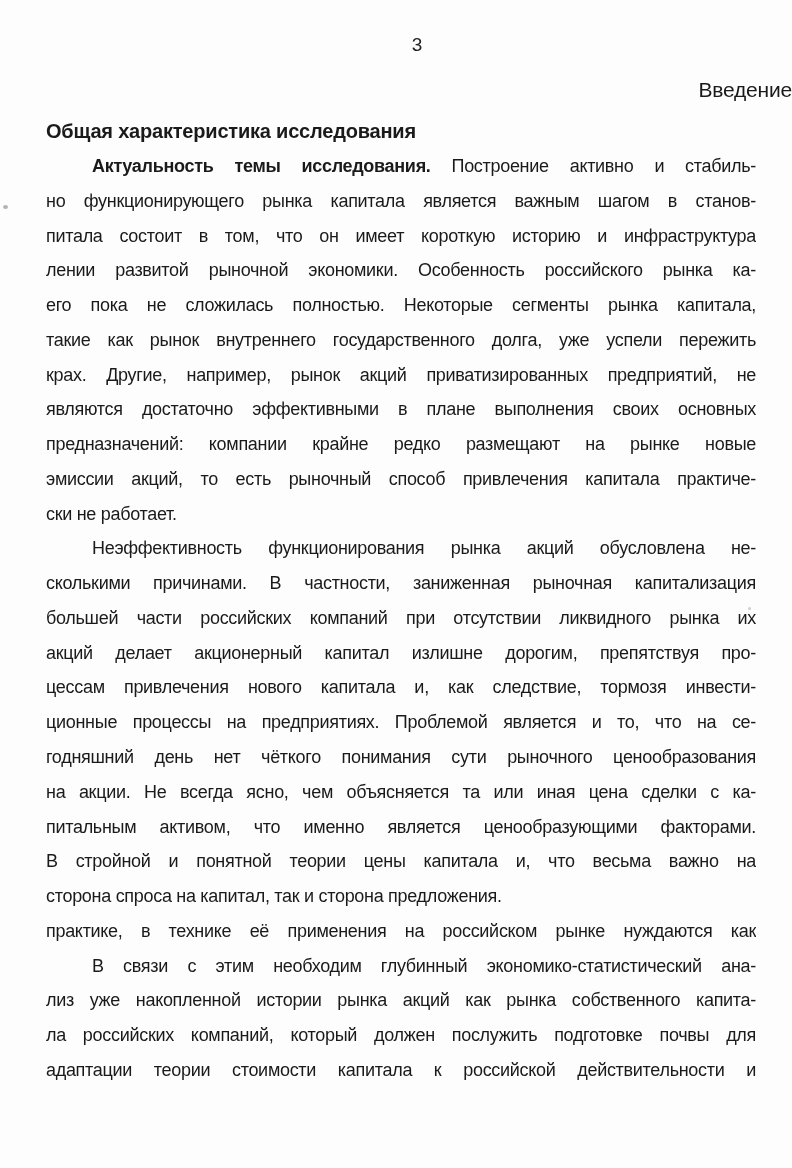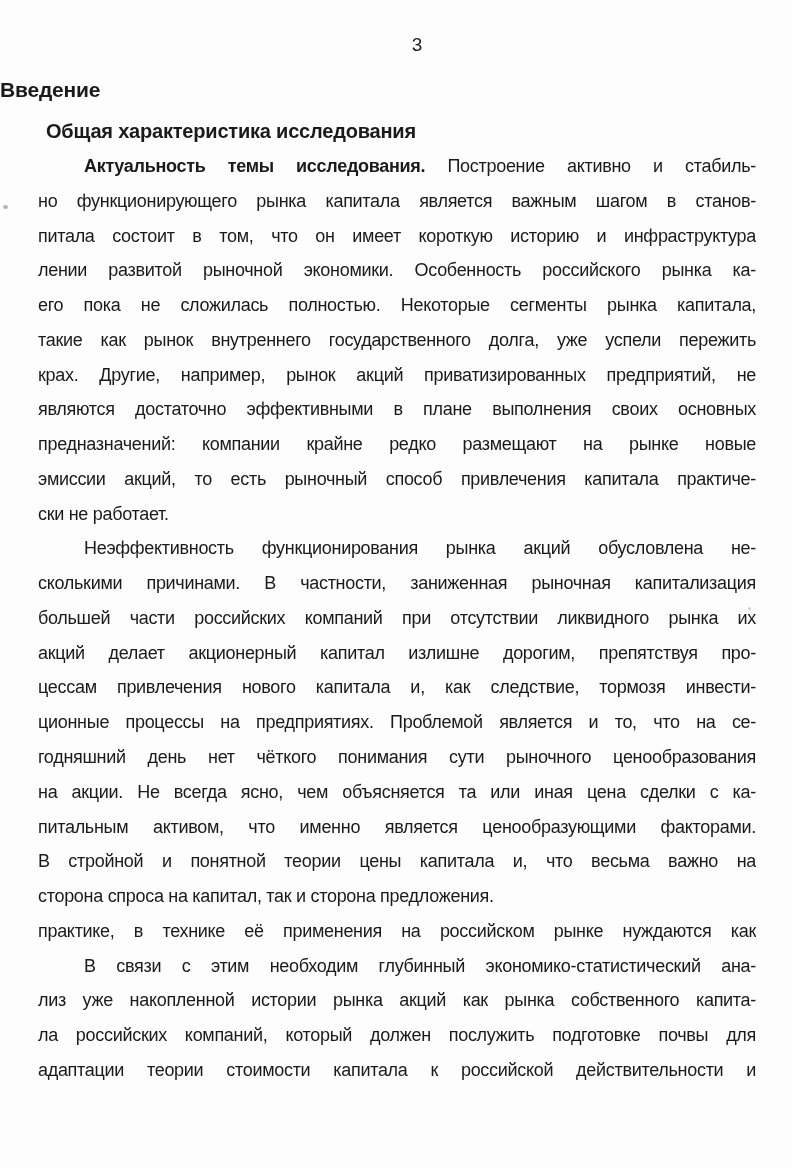--- a/index.html
+++ b/index.html
@@ -20,23 +20,23 @@
     padding-left: 42px;
     text-align: center;
     font-size: 19px;
     color: #222;
   }
   .heading {
     position: absolute;
     top: 78px; left: 0;
     width: 100%;
     margin: 0;
-    text-align: left;
+    text-align: right;
     font-size: 21px;
-    font-weight: bold;
+    font-weight: normal;
     letter-spacing: -0.2px;
   }
   .subheading {
     position: absolute;
     top: 112px; left: 38px;
     margin: 8px;
     font-size: 20px;
     font-weight: bold;
     letter-spacing: -0.2px;
   }
@@ -46,20 +46,21 @@
     width: 718px;
     font-size: 18px;
     letter-spacing: -0.3px;
   }
   .line {
     height: 34.77px;
     line-height: 34.77px;
     text-align: justify;
     text-align-last: justify;
     overflow: hidden;
+    margin-left: 8px;
   }
   .line.para-end { text-align-last: left; }
   .line.indent { text-indent: 46px; }
   .bold { font-weight: bold; }
   .speck {
     position: absolute;
     background: #9a9a9a;
     border-radius: 50%;
     opacity: 0.75;
   }

